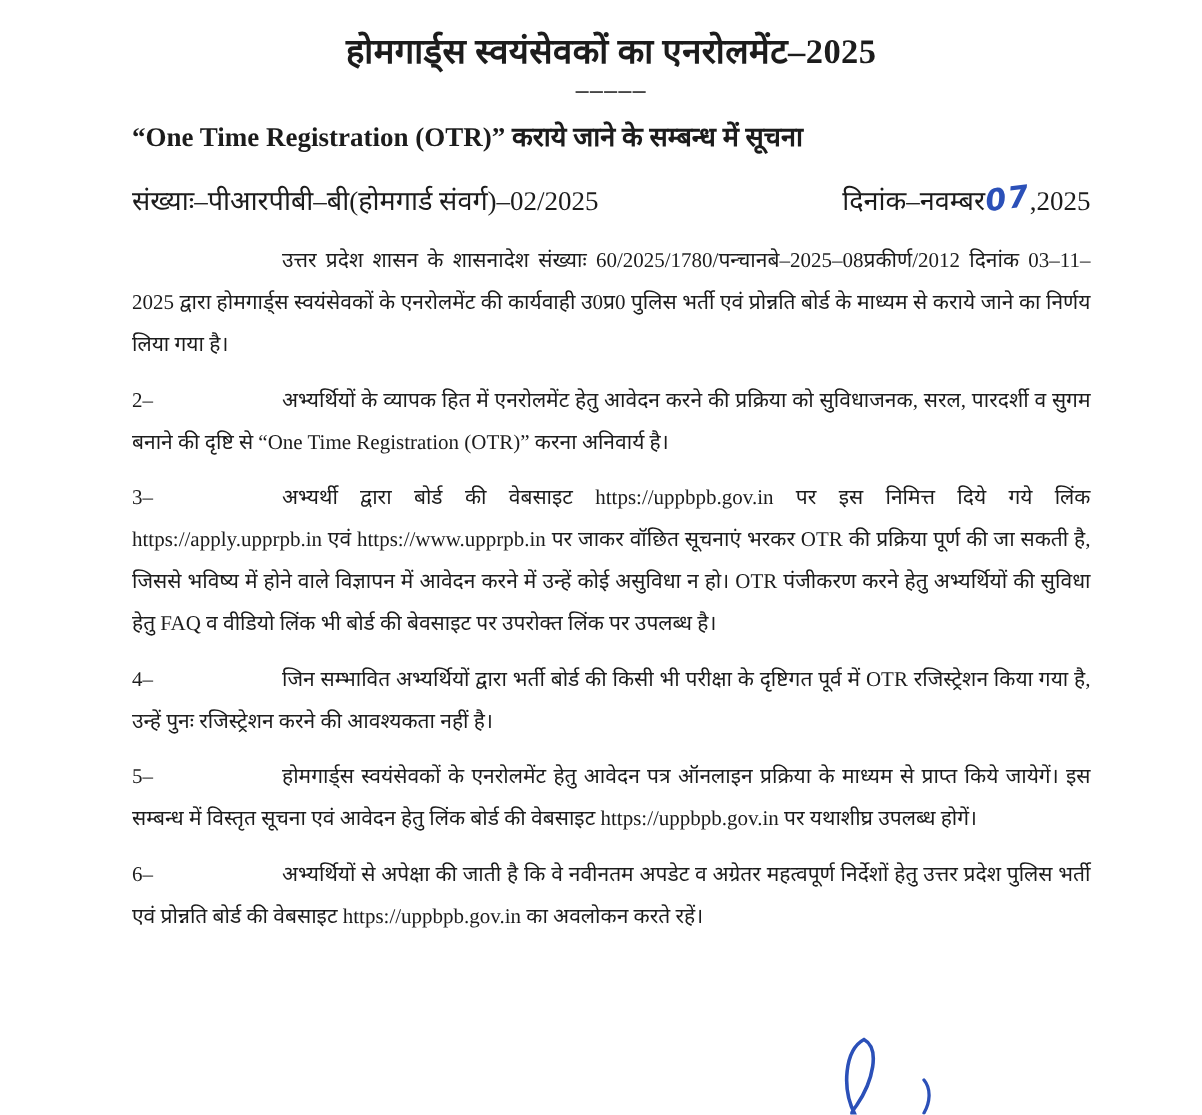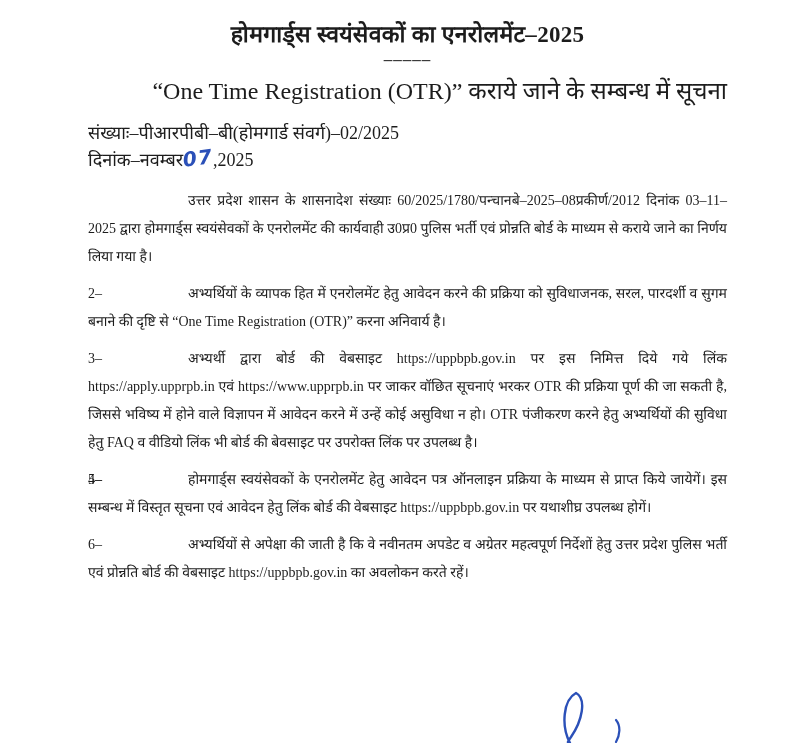--- a/index.html
+++ b/index.html
@@ -28,35 +28,34 @@
   .divider {
     text-align: center;
     font-size: 17px;
     font-weight: bold;
     letter-spacing: 1px;
     line-height: 16px;
     color: #3a3a3a;
     margin: 2px 0 0 0;
   }
   .doc-subtitle {
-    text-align: right;
-    font-size: 24px;
-    font-weight: normal;
+    text-align: left;
+    font-size: 18px;
+    font-weight: bold;
     line-height: 26px;
     margin: 10px 0 0 0;
   }
   .ref-row {
     display: flex;
     justify-content: space-between;
     align-items: baseline;
     font-size: 18px;
     line-height: 26px;
     margin-top: 16px;
     white-space: nowrap;
-    flex-direction: column;
   }
   .handwritten {
     color: #2b50b8;
     font-weight: bold;
     font-style: italic;
     font-size: 20px;
     display: inline-block;
     transform: rotate(-7deg) translateY(-1px);
     font-family: "DejaVu Sans", sans-serif;
     letter-spacing: 1px;
@@ -113,20 +112,21 @@
       <span>अभ्यर्थियों के व्यापक हित में एनरोलमेंट हेतु आवेदन करने की प्रक्रिया को सुविधाजनक, सरल, पारदर्शी व सुगम बनाने की दृष्टि से “One Time Registration (OTR)” करना अनिवार्य है।</span>
     </p>
 
     <p class="para">
       <span class="para-num">3–</span>
       <span>अभ्यर्थी द्वारा बोर्ड की वेबसाइट https://uppbpb.gov.in पर इस निमित्त दिये गये लिंक https://apply.upprpb.in एवं https://www.upprpb.in पर जाकर वॉछित सूचनाएं भरकर OTR की प्रक्रिया पूर्ण की जा सकती है, जिससे भविष्य में होने वाले विज्ञापन में आवेदन करने में उन्हें कोई असुविधा न हो। OTR पंजीकरण करने हेतु अभ्यर्थियों की सुविधा हेतु FAQ व वीडियो लिंक भी बोर्ड की बेवसाइट पर उपरोक्त लिंक पर उपलब्ध है।</span>
     </p>
 
     <p class="para">
       <span class="para-num">4–</span>
+      <span>जिन सम्भावित अभ्यर्थियों द्वारा भर्ती  बोर्ड की किसी भी परीक्षा के दृष्टिगत पूर्व में OTR रजिस्ट्रेशन किया गया है, उन्हें पुनः रजिस्ट्रेशन करने की आवश्यकता नहीं है।</span>
     </p>
 
     <p class="para">
       <span class="para-num">5–</span>
       <span>होमगार्ड्स स्वयंसेवकों के एनरोलमेंट हेतु आवेदन पत्र ऑनलाइन प्रक्रिया के माध्यम से प्राप्त किये जायेगें। इस सम्बन्ध में विस्तृत सूचना एवं आवेदन हेतु लिंक बोर्ड की वेबसाइट https://uppbpb.gov.in पर यथाशीघ्र उपलब्ध होगें।</span>
     </p>
 
     <p class="para">
       <span class="para-num">6–</span>
       <span>अभ्यर्थियों से अपेक्षा की जाती है कि वे नवीनतम अपडेट व अग्रेतर महत्वपूर्ण निर्देशों हेतु उत्तर प्रदेश पुलिस भर्ती एवं प्रोन्नति बोर्ड की वेबसाइट https://uppbpb.gov.in का अवलोकन करते रहें।</span>

